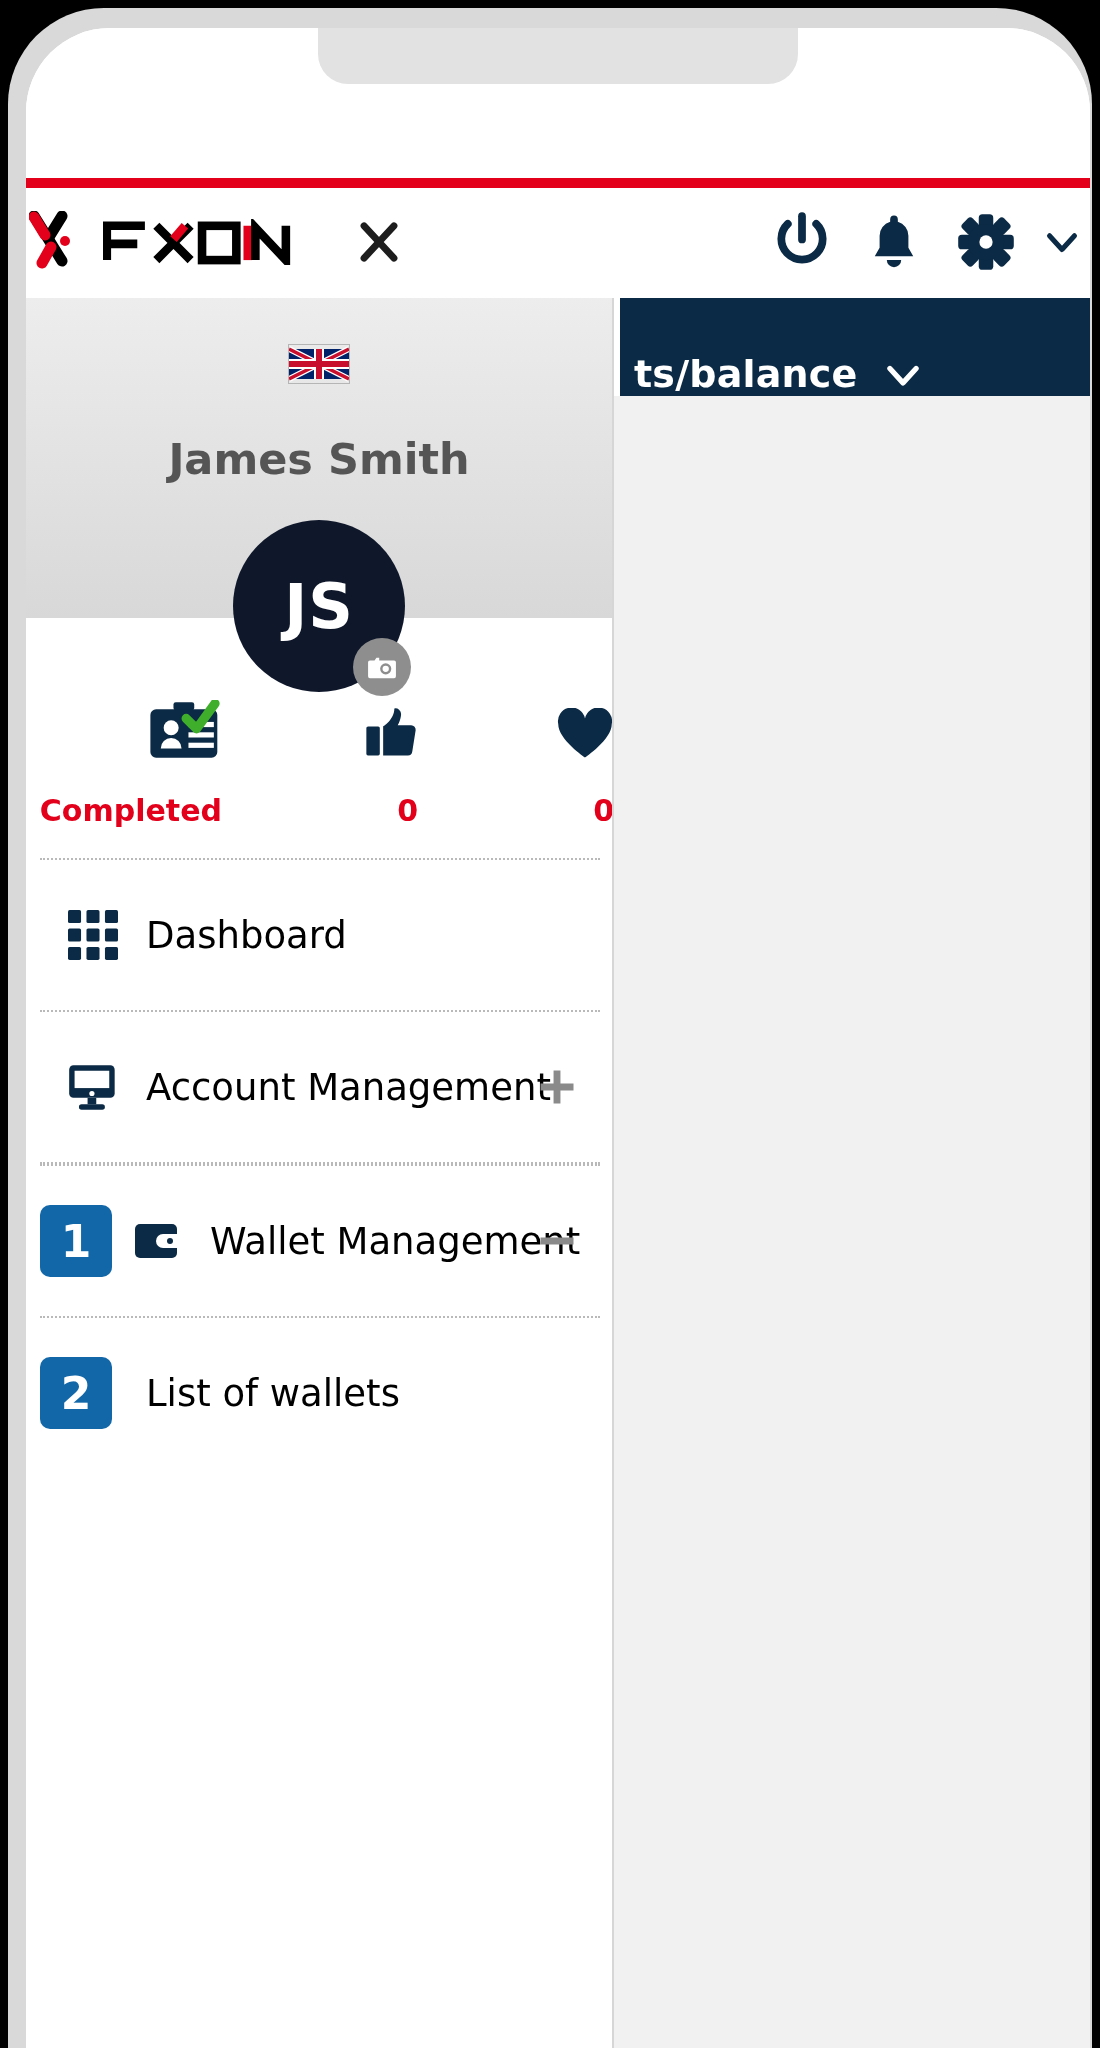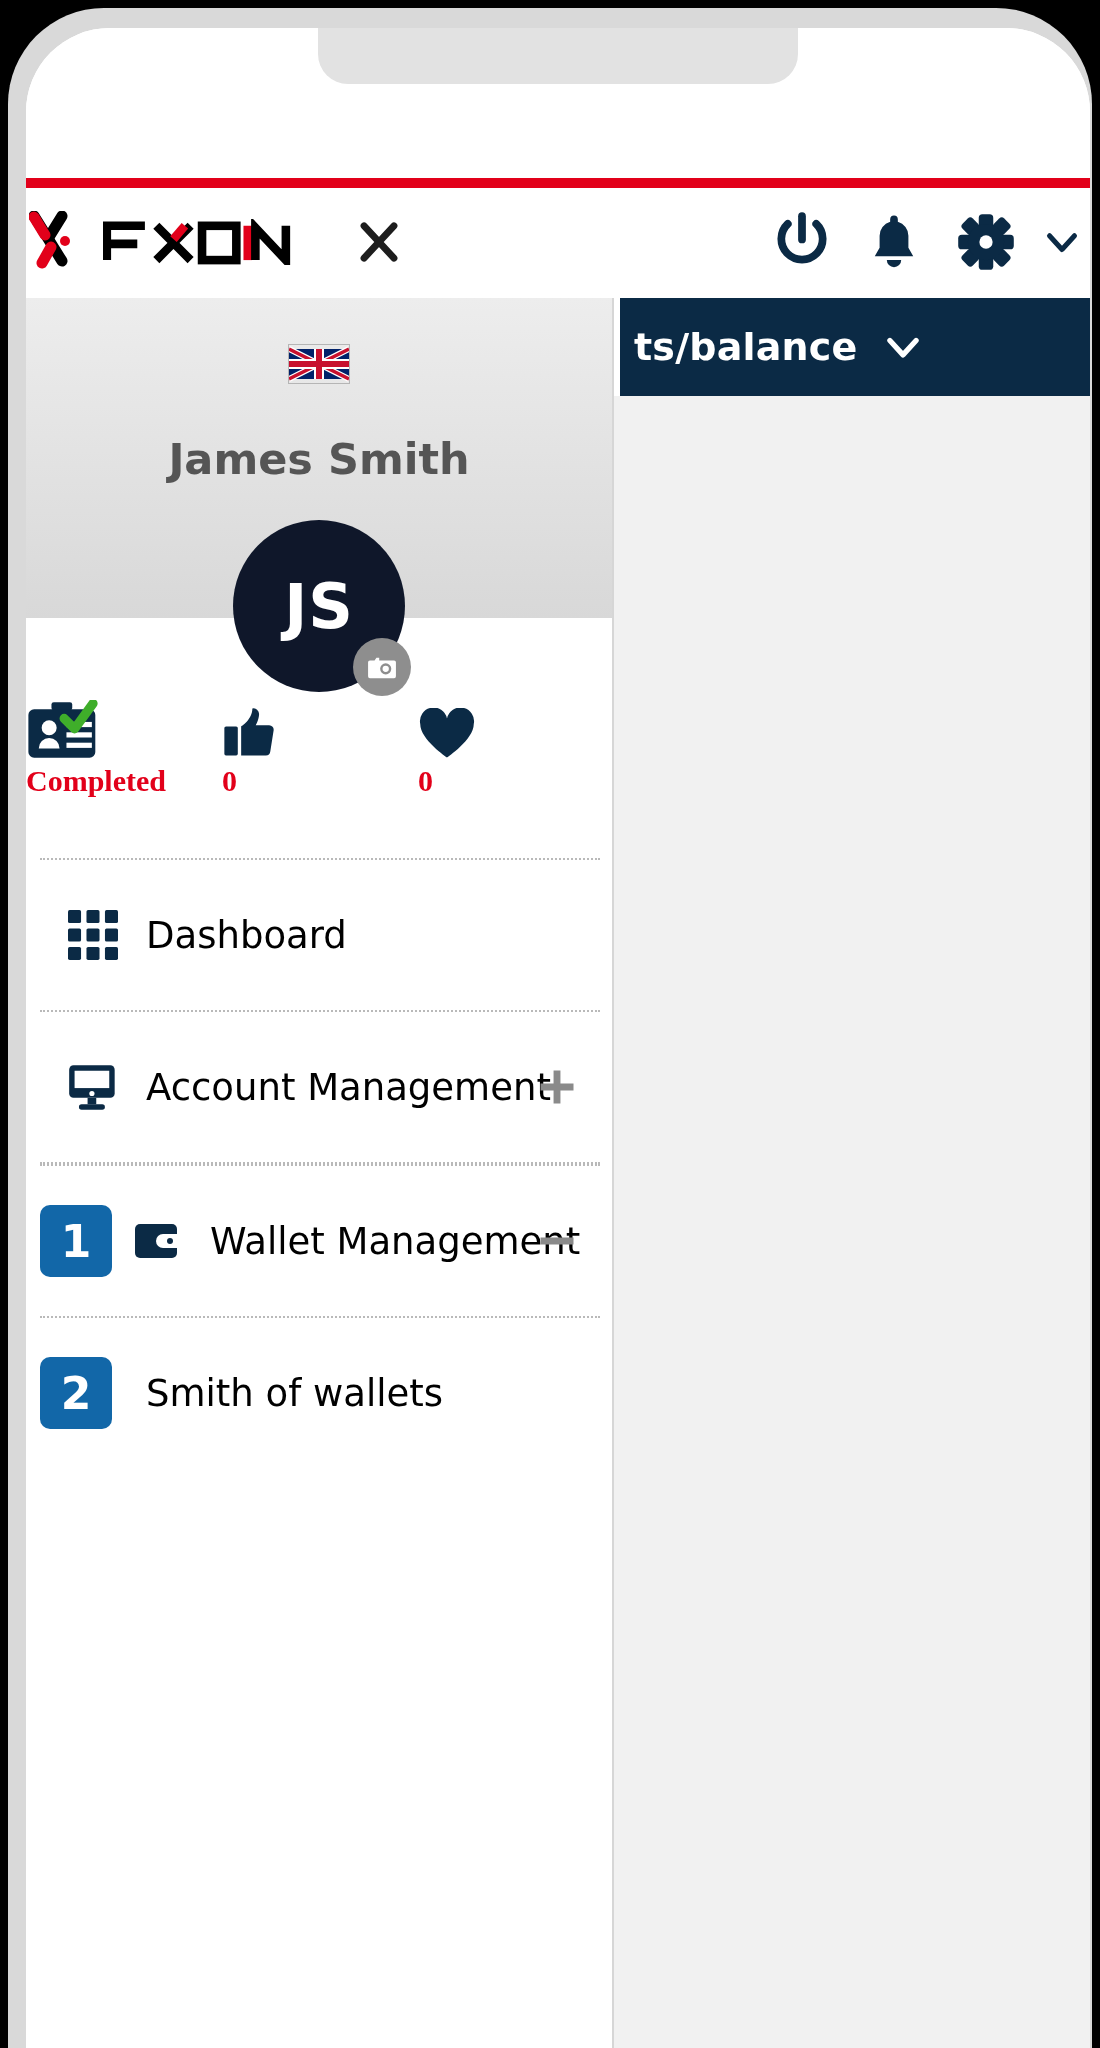--- a/index.html
+++ b/index.html
@@ -84,21 +84,21 @@
   .hdr-icon { width: 60px; height: 60px; display: flex; align-items: center; justify-content: center; }
   #header-chevron { width: 40px; height: 40px; margin-left: -6px; }
 
   
   #balance-bar {
     position: absolute;
     right: 0; top: 270px;
     width: 470px; height: 98px;
     background: #0b2a45;
     display: flex;
-    align-items: center;
+    align-items: flex-end;
     z-index: 5;
   }
   #balance-label {
     color: #ffffff;
     font-size: 38px;
     font-weight: bold;
     letter-spacing: 0.2px;
     margin-left: 14px;
     white-space: nowrap;
   }
@@ -178,23 +178,22 @@
   #stats-row {
     position: absolute;
     left: 0; top: 400px;
     width: 588px;
     display: flex;
   }
   .stat-cell {
     flex: 1;
     display: flex;
     flex-direction: column;
-    align-items: flex-start;
-    gap: 4px;
-    font-family: Liberation Serif, serif;
+    align-items: flex-end;
+    gap: 33px;
   }
   .stat-icon { height: 62px; display: flex; align-items: flex-end; }
   .stat-label { font-size: 30px; font-weight: bold; color: #e2001a; }
 
   #menu {
     position: absolute;
     left: 0; top: 560px;
     width: 588px;
   }
   .menu-sep {
@@ -445,21 +444,21 @@
                 <svg viewBox="0 0 32 32" width="44" height="44">
                   <path d="M4 16 L28 16" stroke="#8a8a8a" stroke-width="5"></path>
                 </svg>
               </div>
             </div>
 
             <div class="menu-sep"></div>
 
             <div class="menu-row has-badge">
               <div class="row-badge">2</div>
-              <div class="row-label" style="margin-left:34px;">Smith of wallets</div>
+              <div class="row-label" style="margin-left:34px;">List of wallets</div>
             </div>
 
           </div>
         </div>
 
       </div>
 
       <div id="phone-notch"></div>
     </div>
   </div>

